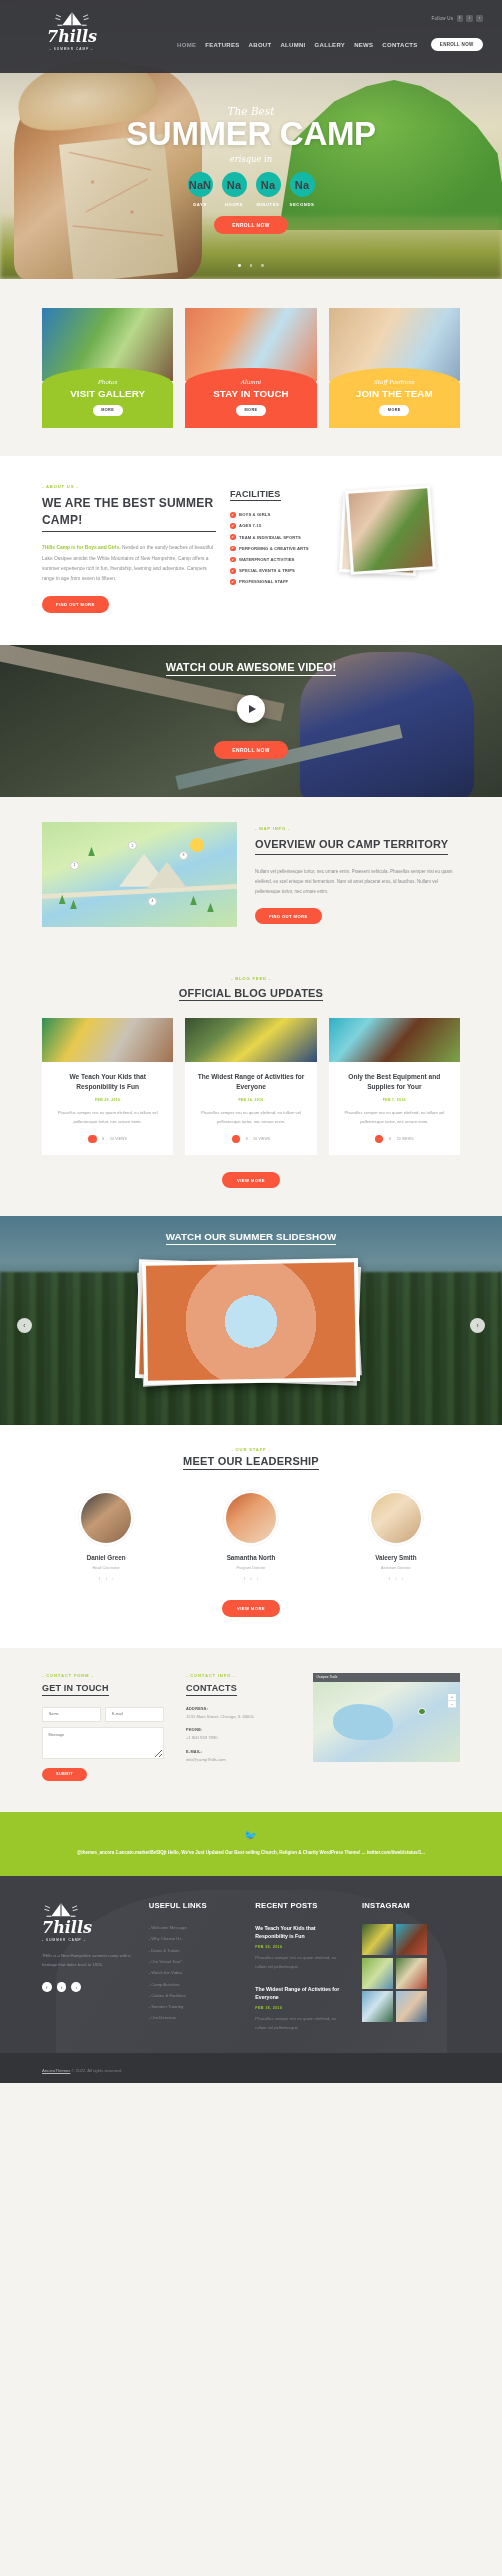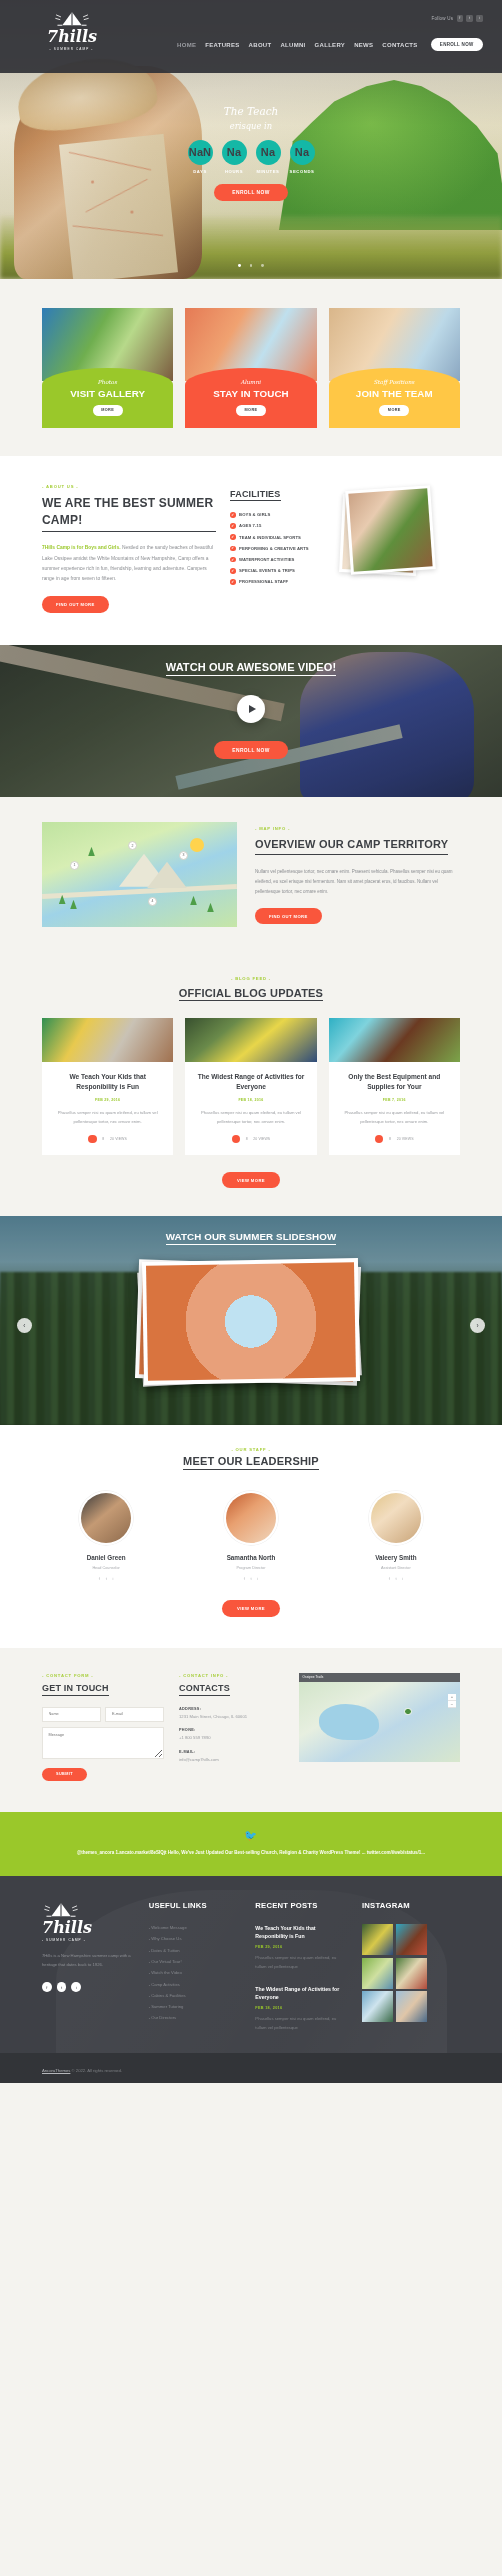--- a/index.html
+++ b/index.html
@@ -236,21 +236,21 @@
   .av1 .im{background:linear-gradient(140deg,#3a3a3a 0%,#c49a74 45%,#8d6a4c 100%);}
   .av2 .im{background:linear-gradient(140deg,#c25b2e 0%,#e8a070 40%,#f0d6bc 100%);}
   .av3 .im{background:linear-gradient(140deg,#e2c58a 0%,#f2ddc0 40%,#c9a478 100%);}
   .tm h4 { font-size:6.3px; font-weight:bold; color:#3d4045; margin-top:9.8px; }
   .tm .role { font-size:3.8px; color:#a8aaae; margin-top:4.2px; }
   .tm .socs { margin-top:6.3px; display:flex; justify-content:center; gap:5.6px;
               font-size:4.2px; color:#b8babe; }
   .lead .vm2 { margin-top:19.5px; padding:5.6px 15.3px; font-size:4.2px; }
 
   
-  .contact { background:#f4f3ef; padding:25px 42px 31px; display:flex; gap:15px; }
+  .contact { background:#f4f3ef; padding:25px 42px 31px; display:flex; gap:22px; }
   .contact .col1 { width:122px; }
   .contact .col2 { width:105px; }
   .contact .col3 { flex:1; }
   .contact h3 { font-size:9px; margin-top:5.6px; }
   .contact .fld { width:100%; background:#fff; border:0.7px solid #e6e4de;
                   font-size:3.8px; color:#b0b2b6; padding:4.9px 5.6px; display:block;
                   font-family:"Liberation Sans", sans-serif; }
   .contact .row2 { display:flex; gap:4.9px; margin-top:11px; }
   .contact .ta { height:32px; margin-top:4.9px; }
   .contact .sub { margin-top:8.4px; padding:4.9px 14px; font-size:3.8px; }
@@ -361,21 +361,22 @@
         <i style="left:7px;top:21px;width:84px;height:1.4px;transform:rotate(18deg)"></i>
         <i style="left:16.7px;top:56px;width:70px;height:1.4px;transform:rotate(-22deg)"></i>
         <i style="left:4.2px;top:91px;width:91px;height:1.4px;transform:rotate(12deg)"></i>
         <i style="left:28px;top:39px;width:2.8px;height:2.8px;border-radius:50%"></i>
         <i style="left:64px;top:73px;width:2.8px;height:2.8px;border-radius:50%"></i>
       </div>
       <div class="veil"></div>
     </div>
 
     <div class="inner">
-      <div class="pre script">The Teach</div>
+      <div class="pre script">The Best</div>
+      <h1 class="cond">SUMMER CAMP</h1>
       <div class="starts script">erisque in</div>
 
       <div class="count">
         <div class="c">
           <div class="circ cond">NaN</div>
           <div class="lb cond">DAYS</div>
         </div>
         <div class="c">
           <div class="circ cond">Na</div>
           <div class="lb cond">HOURS</div>

